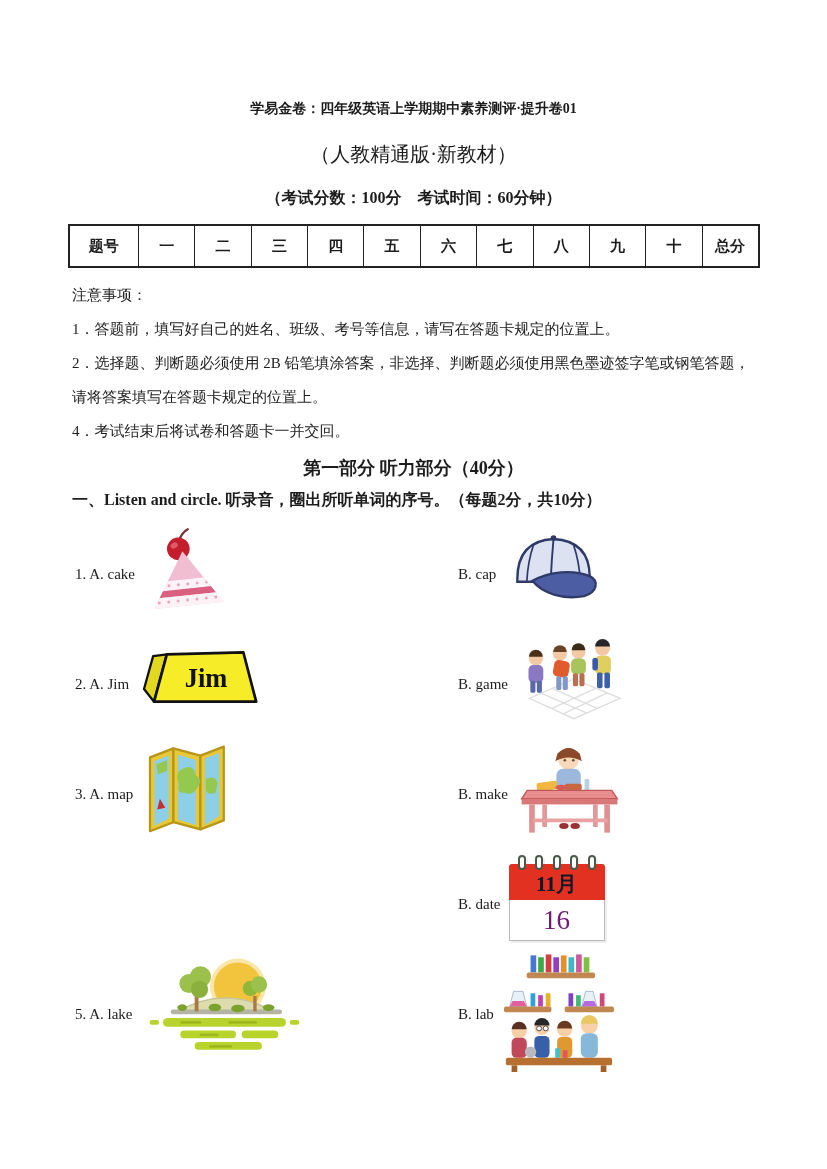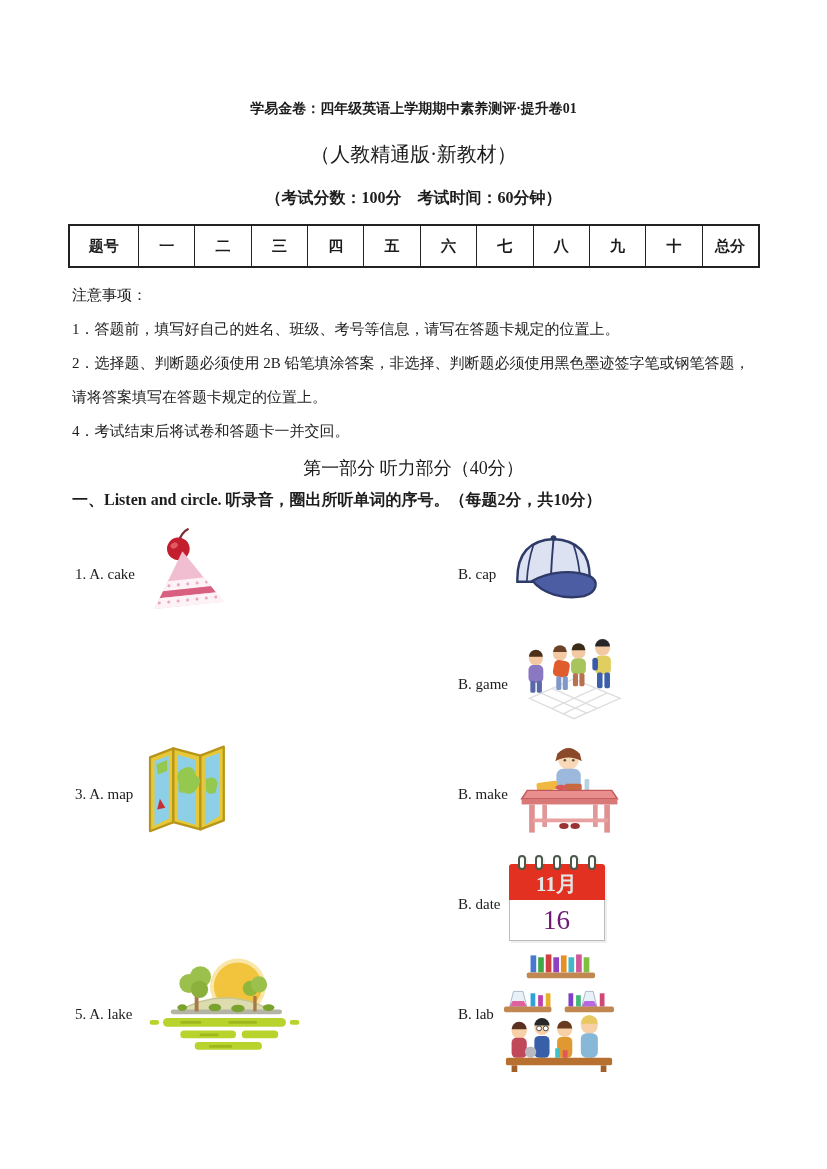--- a/index.html
+++ b/index.html
@@ -16,34 +16,34 @@
     border:2.5px solid #222;
   }
   table.score td{
     border:1.5px solid #222;text-align:center;font-size:15px;font-weight:bold;
     padding:0;overflow:hidden;
   }
   table.score col.first{width:70px;}
   tr.r1 td{height:40px;}
   tr.r2 td{height:64px;}
   .notes{margin:10px 0 0 72px;width:690px;font-size:15px;line-height:34px;}
-  .part-title{margin:8px 0 0;font-size:18px;font-weight:normal;text-align:center;}
+  .part-title{margin:8px 0 0;font-size:18px;font-weight:bold;text-align:center;}
   .q-title{margin:10px 0 2px 72px;font-size:16px;font-weight:bold;}
   .q-row{position:relative;height:110px;}
   .opt{position:absolute;top:50%;transform:translateY(-50%);display:flex;align-items:center;gap:8px;}
   .opt-a{left:75px;}
   .opt-b{left:458px;}
   .opt-label{font-size:15px;white-space:nowrap;margin-top:12px;}
   .icon{flex-shrink:0;display:block;}
   
   .calendar{width:96px;position:relative;padding-top:9px;filter:drop-shadow(2px 2px 0 #eee);}
   .cal-rings{position:absolute;top:0;left:9px;right:9px;display:flex;justify-content:space-between;z-index:2;}
   .ring{width:8px;height:15px;border:2.5px solid #4a5a4a;border-radius:5px;background:#fff;box-sizing:border-box;}
   .cal-header{
-    background:#e23120;color:#e5e5e5;font-weight:bold;font-size:21px;
+    background:#e23120;color:#0f172a;font-weight:bold;font-size:21px;
     text-align:center;height:36px;line-height:40px;border-radius:3px 3px 0 0;
   }
   .cal-body{
     background:#fff;border:1.5px solid #bbb;border-top:none;height:40px;
     text-align:center;font-size:27px;line-height:40px;color:#701a75;
   }
 </style>
 </head>
 <body>
 
@@ -141,20 +141,28 @@
         <path d="M52,12 Q50,34 49,56" stroke="#2e3a68" stroke-width="2" fill="none"></path>
         <path d="M31,18 Q25,36 24,56" stroke="#2e3a68" stroke-width="1.8" fill="none"></path>
         <path d="M73,18 Q79,36 80,55" stroke="#2e3a68" stroke-width="1.8" fill="none"></path>
         <circle cx="52" cy="11" r="3" fill="#2e3a68"></circle>
         <path d="M30,56 C48,46 72,44 90,51 C100,56 98,68 84,72 C62,76 40,69 30,56 Z" fill="#4c5da4" stroke="#2e3a68" stroke-width="2.5"></path>
       </svg>
     </div>
   </div>
 
   <div class="q-row">
+    <div class="opt opt-a">
+      <span class="opt-label">2. A. Jim</span>
+      <svg class="icon" width="128" height="62" viewBox="0 0 135 68">
+        <polygon points="30,8 16,60 5,46 15,10" fill="#e3d820" stroke="#111" stroke-width="2.5" stroke-linejoin="round"></polygon>
+        <polygon points="30,8 114,6 128,60 16,60" fill="#f6ec28" stroke="#111" stroke-width="3" stroke-linejoin="round"></polygon>
+        <text x="73" y="44" text-anchor="middle" font-size="29" font-weight="bold" fill="#111" font-family="Liberation Serif, DejaVu Serif, serif">Jim</text>
+      </svg>
+    </div>
     <div class="opt opt-b">
       <span class="opt-label">B. game</span>
       <svg class="icon" width="112" height="100" viewBox="0 0 120 108">
         <g stroke="#dedede" fill="none" stroke-width="1.5">
           <path d="M14,76 L62,55 L112,76 L62,98 Z"></path>
           <path d="M38,65 L88,87 M86,65 L38,87 M26,70 L76,92 M98,70 L50,93"></path>
         </g>
 
         <circle cx="21" cy="33" r="7.5" fill="#f2c9a2"></circle>
         <path d="M13.5,31 a7.5,7.5 0 0 1 15,0 z" fill="#4a3018"></path>

